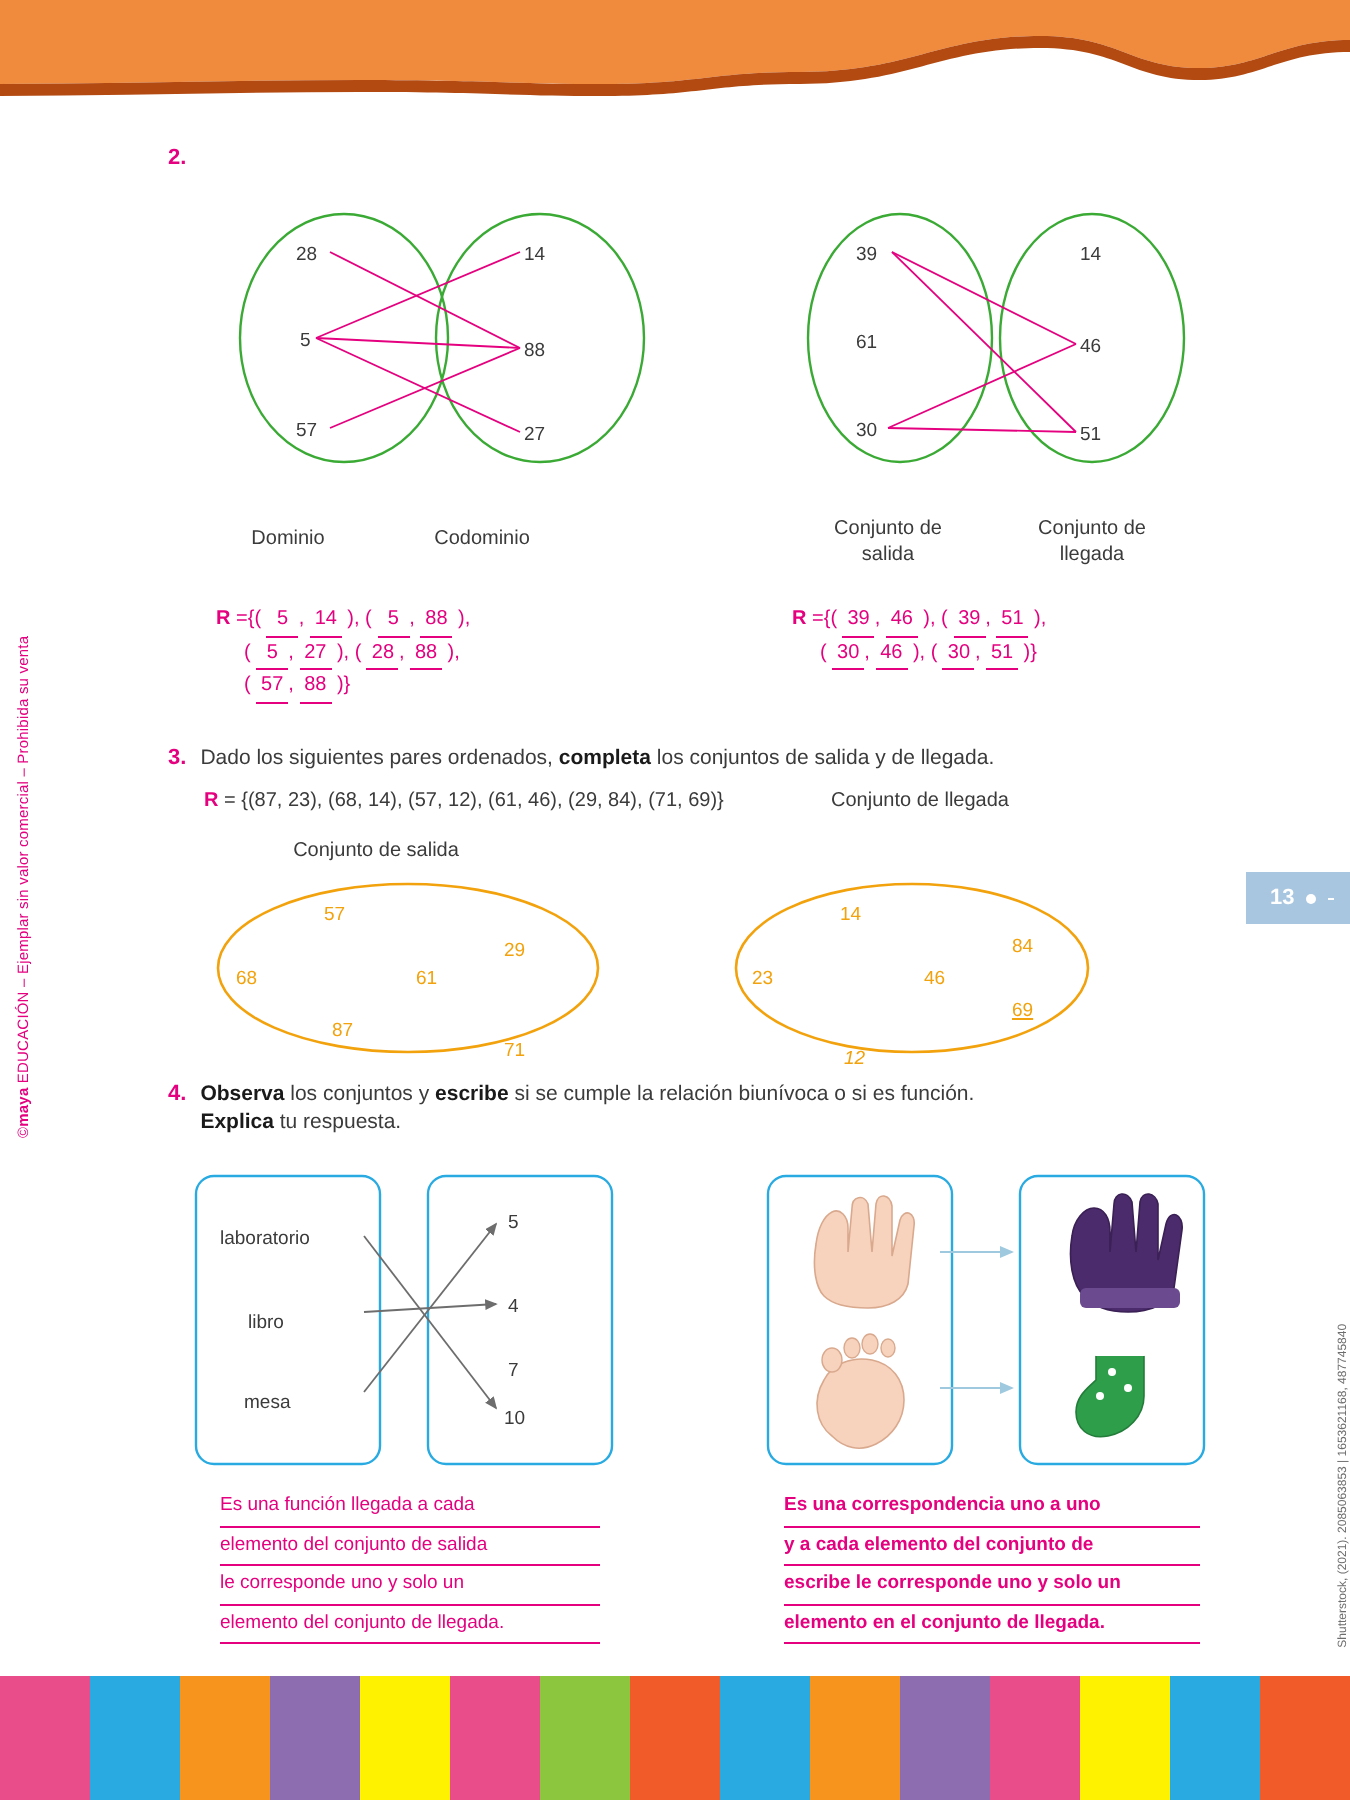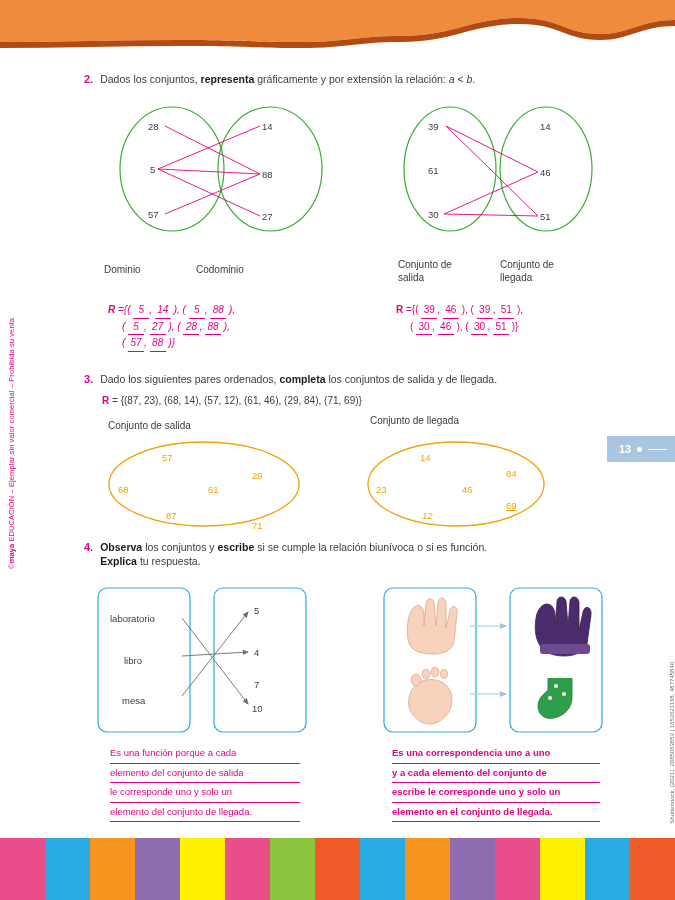--- a/index.html
+++ b/index.html
@@ -52,21 +52,21 @@
     white-space: nowrap;
     font-size: 6px;
     color: #6d6d6d;
   }
 
   
   .page-tab {
     position: absolute;
     right: 0;
     top: 436px;
-    width: 68px;
+    width: 52px;
     height: 26px;
     background: #a9c6e0;
     display: flex;
     align-items: center;
     gap: 6px;
     padding-left: 12px;
     box-sizing: border-box;
   }
   .page-tab .num {
     color: #ffffff;
@@ -118,20 +118,21 @@
     min-width: 16px;
     text-align: center;
     border-bottom: 0.8px solid #e4007f;
   }
 
   
   .cap {
     position: absolute;
     font-size: 10px;
     color: #3b3b3b;
+    text-align: center;
   }
 
   
   .hand {
     position: absolute;
     color: #e4007f;
     font-size: 9.5px;
     line-height: 17.5px;
   }
   .hand .ln {
@@ -176,23 +177,20 @@
 
   <div class="page-tab">
     <span class="num">13</span>
     <span class="dot"></span>
     <span class="line"></span>
   </div>
 
   <div class="ex" style="top:72px;">
     <div class="ex-head">
       <span class="ex-num">2.</span>
-      <span class="ex-text">
-        Dados los conjuntos, <b>representa</b> gráficamente y por extensión la relación: <i>a</i> &lt; <i>b</i>.
-      </span>
     </div>
   </div>
 
   <svg style="position:absolute; left:110px; top:104px;" width="240" height="130" viewBox="0 0 240 130">
     <ellipse cx="62" cy="65" rx="52" ry="62" fill="none" stroke="#3aaa35" stroke-width="1.2"></ellipse>
     <ellipse cx="160" cy="65" rx="52" ry="62" fill="none" stroke="#3aaa35" stroke-width="1.2"></ellipse>
 
     <g stroke="#e4007f" stroke-width="0.9" fill="none">
       <line x1="55" y1="22" x2="150" y2="70"></line>
       <line x1="48" y1="65" x2="150" y2="22"></line>
@@ -228,21 +226,21 @@
   </svg>
   <div class="cap" style="left:398px; top:258px; width:92px; line-height:13px;">
     <div>Conjunto de</div>
     <div>salida</div>
   </div>
   <div class="cap" style="left:500px; top:258px; width:92px; line-height:13px;">
     <div>Conjunto de</div>
     <div>llegada</div>
   </div>
 
-  <div class="rel" style="position:absolute; left:108px; top:302px;font-style:italic;">
+  <div class="rel" style="position:absolute; left:108px; top:302px;">
     <div>
       <span class="rb">R</span> ={(&nbsp;<span class="blank"> 5 </span>,&nbsp;<span class="blank"> 14 </span>&nbsp;),&nbsp;(&nbsp;<span class="blank"> 5 </span>,&nbsp;<span class="blank"> 88 </span>&nbsp;),</div>
     <div style="padding-left:14px;">(&nbsp;<span class="blank"> 5 </span>,&nbsp;<span class="blank"> 27 </span>&nbsp;),&nbsp;(&nbsp;<span class="blank"> 28 </span>,&nbsp;<span class="blank"> 88 </span>&nbsp;),</div>
     <div style="padding-left:14px;">(&nbsp;<span class="blank"> 57 </span>,&nbsp;<span class="blank"> 88 </span>&nbsp;)}</div>
   </div>
 
   <div class="rel" style="position:absolute; left:396px; top:302px;">
     <div>
       <span class="rb">R</span> ={(&nbsp;<span class="blank"> 39 </span>,&nbsp;<span class="blank"> 46 </span>&nbsp;),&nbsp;(&nbsp;<span class="blank"> 39 </span>,&nbsp;<span class="blank"> 51 </span>&nbsp;),</div>
     <div style="padding-left:14px;">(&nbsp;<span class="blank"> 30 </span>,&nbsp;<span class="blank"> 46 </span>&nbsp;),&nbsp;(&nbsp;<span class="blank"> 30 </span>,&nbsp;<span class="blank"> 51 </span>&nbsp;)}</div>
@@ -255,41 +253,41 @@
         Dado los siguientes pares ordenados, <b>completa</b> los conjuntos de salida y de llegada.
       </span>
     </div>
     <div style="margin-top:8px; margin-left:18px; font-size:10px; color:#3b3b3b;">
       <b style="color:#e4007f;">R</b>
       <span>= {(87, 23), (68, 14), (57, 12), (61, 46), (29, 84), (71, 69)}</span>
     </div>
   </div>
 
   <div class="cap" style="left:108px; top:420px; width:160px;">Conjunto de salida</div>
-  <div class="cap" style="left:370px; top:395px; width:180px;margin-top:20px;">Conjunto de llegada</div>
+  <div class="cap" style="left:370px; top:395px; width:180px;">Conjunto de llegada</div>
 
   <svg style="position:absolute; left:104px; top:440px;" width="200" height="88" viewBox="0 0 200 88">
     <ellipse cx="100" cy="44" rx="95" ry="42" fill="none" stroke="#f2a20c" stroke-width="1.3"></ellipse>
   </svg>
   <div class="lbl-o" style="left:162px; top:452px;">57</div>
   <div class="lbl-o" style="left:252px; top:470px;">29</div>
   <div class="lbl-o" style="left:118px; top:484px;">68</div>
   <div class="lbl-o" style="left:208px; top:484px;">61</div>
   <div class="lbl-o" style="left:252px; top:500px;margin-top:20px;">71</div>
   <div class="lbl-o" style="left:166px; top:510px;">87</div>
 
   <svg style="position:absolute; left:364px; top:440px;" width="190" height="88" viewBox="0 0 190 88">
     <ellipse cx="92" cy="44" rx="88" ry="42" fill="none" stroke="#f2a20c" stroke-width="1.3"></ellipse>
   </svg>
   <div class="lbl-o" style="left:420px; top:452px;">14</div>
   <div class="lbl-o" style="left:506px; top:468px;">84</div>
   <div class="lbl-o" style="left:376px; top:484px;">23</div>
   <div class="lbl-o" style="left:462px; top:484px;">46</div>
   <div class="lbl-o" style="left:506px; top:500px;text-decoration:underline;">69</div>
-  <div class="lbl-o" style="left:422px; top:510px;font-style:italic;">12</div>
+  <div class="lbl-o" style="left:422px; top:524px;font-style:italic;">12</div>
 
   <div class="ex" style="top:540px;">
     <div class="ex-head">
       <span class="ex-num">4.</span>
       <span class="ex-text">
         <b>Observa</b> los conjuntos y <b>escribe</b> si se cumple la relación biunívoca o si es función.<br>
         <b>Explica</b> tu respuesta.
       </span>
     </div>
   </div>
@@ -349,21 +347,21 @@
     <g>
       <path d="M166,88 L190,88 L190,112 C190,122 182,130 172,132 C162,134 156,128 156,120 C156,112 162,108 166,104 Z" fill="#2e9e4a" stroke="#237c39" stroke-width="0.8"></path>
       <rect x="164" y="84" width="28" height="8" rx="2" fill="#fff"></rect>
       <circle cx="174" cy="100" r="2" fill="#fff"></circle>
       <circle cx="182" cy="108" r="2" fill="#fff"></circle>
       <circle cx="168" cy="112" r="2" fill="#fff"></circle>
     </g>
   </svg>
 
   <div class="hand" style="left:110px; top:744px; width:190px;">
-    <div class="ln">Es una función porque a cada</div>
+    <div class="ln">Es una función llegada a cada</div>
     <div class="ln">elemento del conjunto de salida</div>
     <div class="ln">le corresponde uno y solo un</div>
     <div class="ln">elemento del conjunto de llegada.</div>
   </div>
 
   <div class="hand" style="left:392px; top:744px; width:208px;font-weight:bold;">
     <div class="ln">Es una correspondencia uno a uno</div>
     <div class="ln">y a cada elemento del conjunto de</div>
     <div class="ln">escribe le corresponde uno y solo un</div>
     <div class="ln">elemento en el conjunto de llegada.</div>

